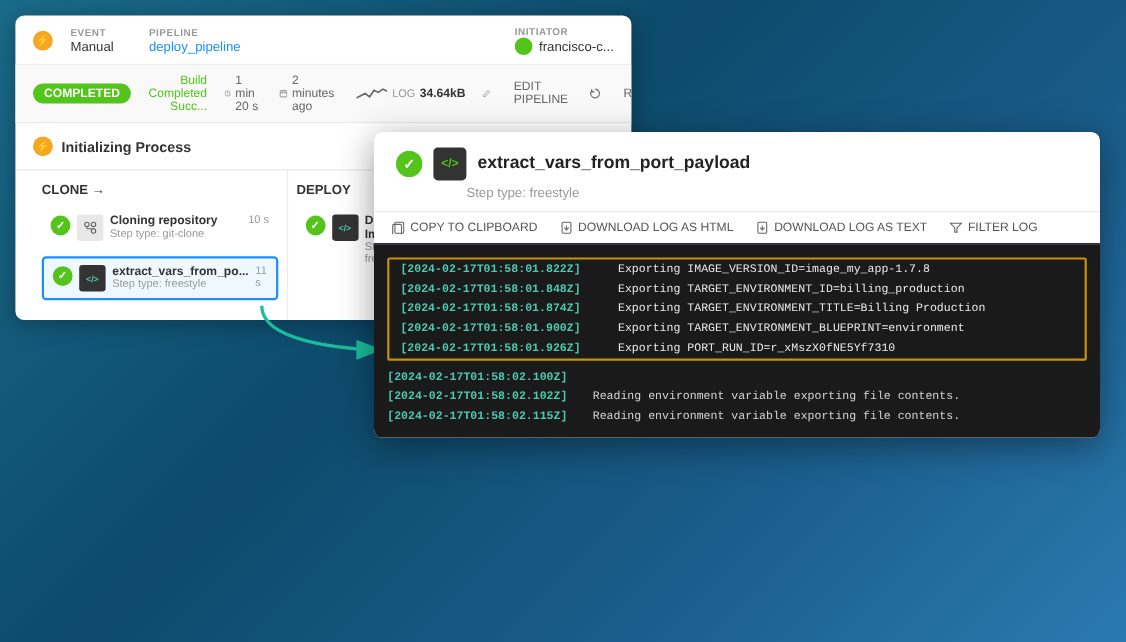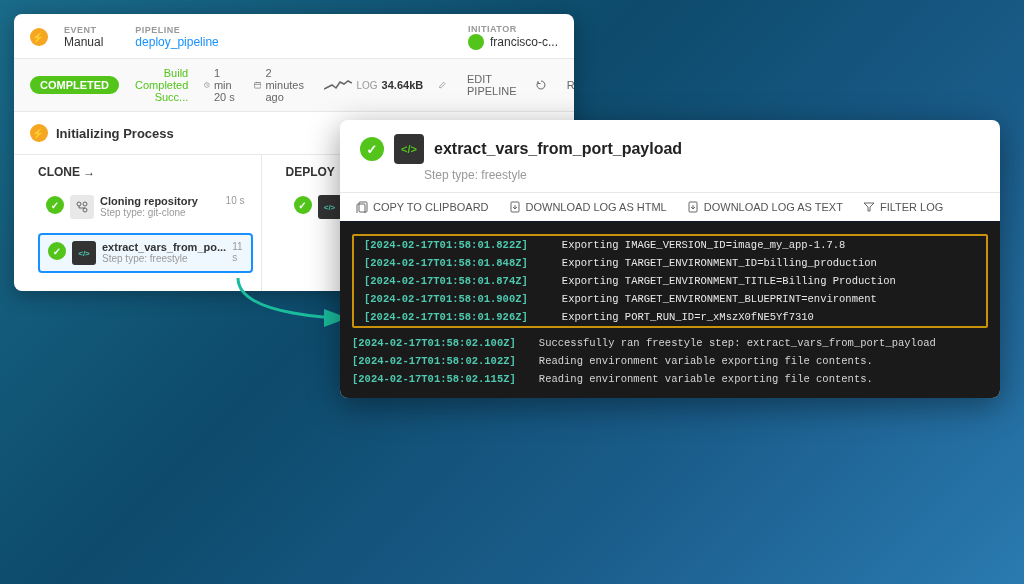--- a/index.html
+++ b/index.html
@@ -180,21 +180,21 @@
     .process-time {
       margin-left: auto;
       font-size: 11px;
       color: #999;
     }
 
     
     .stages-row {
       display: flex;
       padding: 0 16px;
-      gap: 16px;
+      gap: 0;
     }
 
     .stage-column {
       flex: 1;
       border-right: 1px solid #e8e8e8;
       padding: 10px 8px;
     }
 
     .stage-column:last-child {
       border-right: none;
@@ -635,21 +635,20 @@
         <span class="log-message export-msg">Exporting TARGET_ENVIRONMENT_BLUEPRINT=environment</span>
       </div>
       <div class="log-highlight-line">
         <span class="log-timestamp">[2024-02-17T01:58:01.926Z]</span>
         <span class="log-message export-msg">Exporting PORT_RUN_ID=r_xMszX0fNE5Yf7310</span>
       </div>
     </div>
 
     <div class="log-line">
       <span class="log-timestamp">[2024-02-17T01:58:02.100Z]</span>
-      <span class="log-message">Successfully ran freestyle step: extract_vars_from_port_payload</span>
     </div>
     <div class="log-line">
       <span class="log-timestamp">[2024-02-17T01:58:02.102Z]</span>
       <span class="log-message">Reading environment variable exporting file contents.</span>
     </div>
     <div class="log-line">
       <span class="log-timestamp">[2024-02-17T01:58:02.115Z]</span>
       <span class="log-message">Reading environment variable exporting file contents.</span>
     </div>
   </div>

